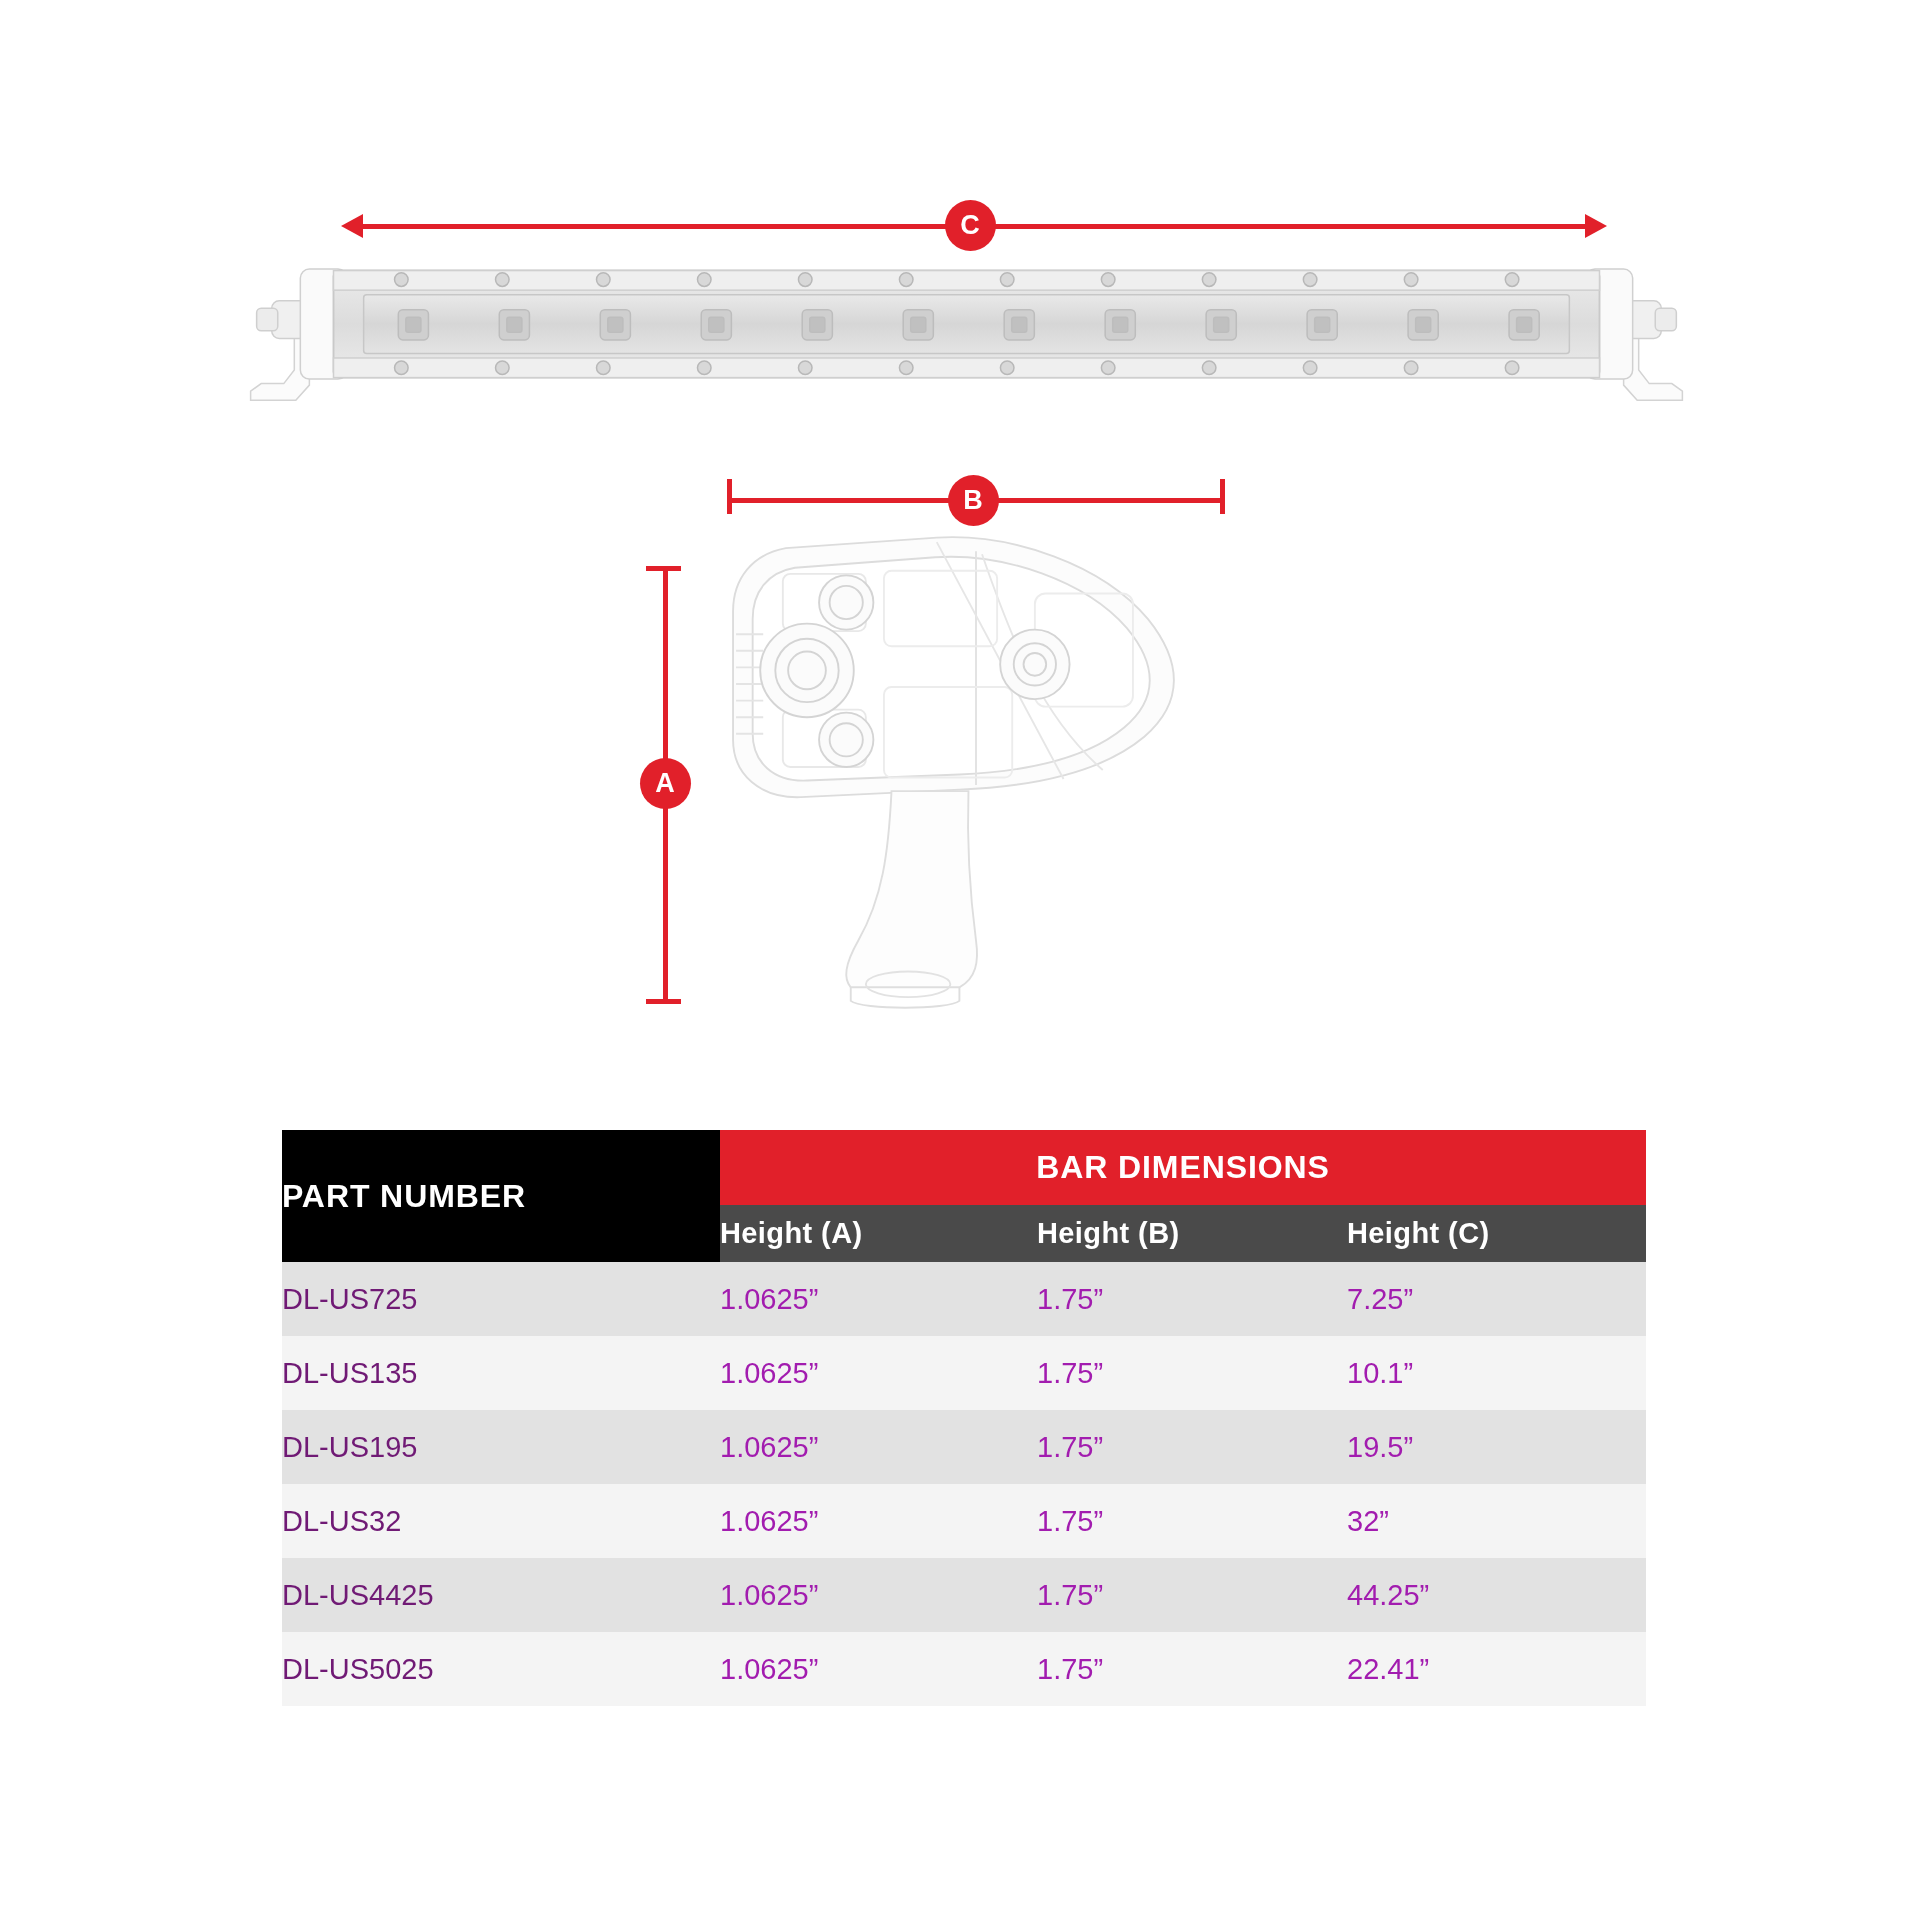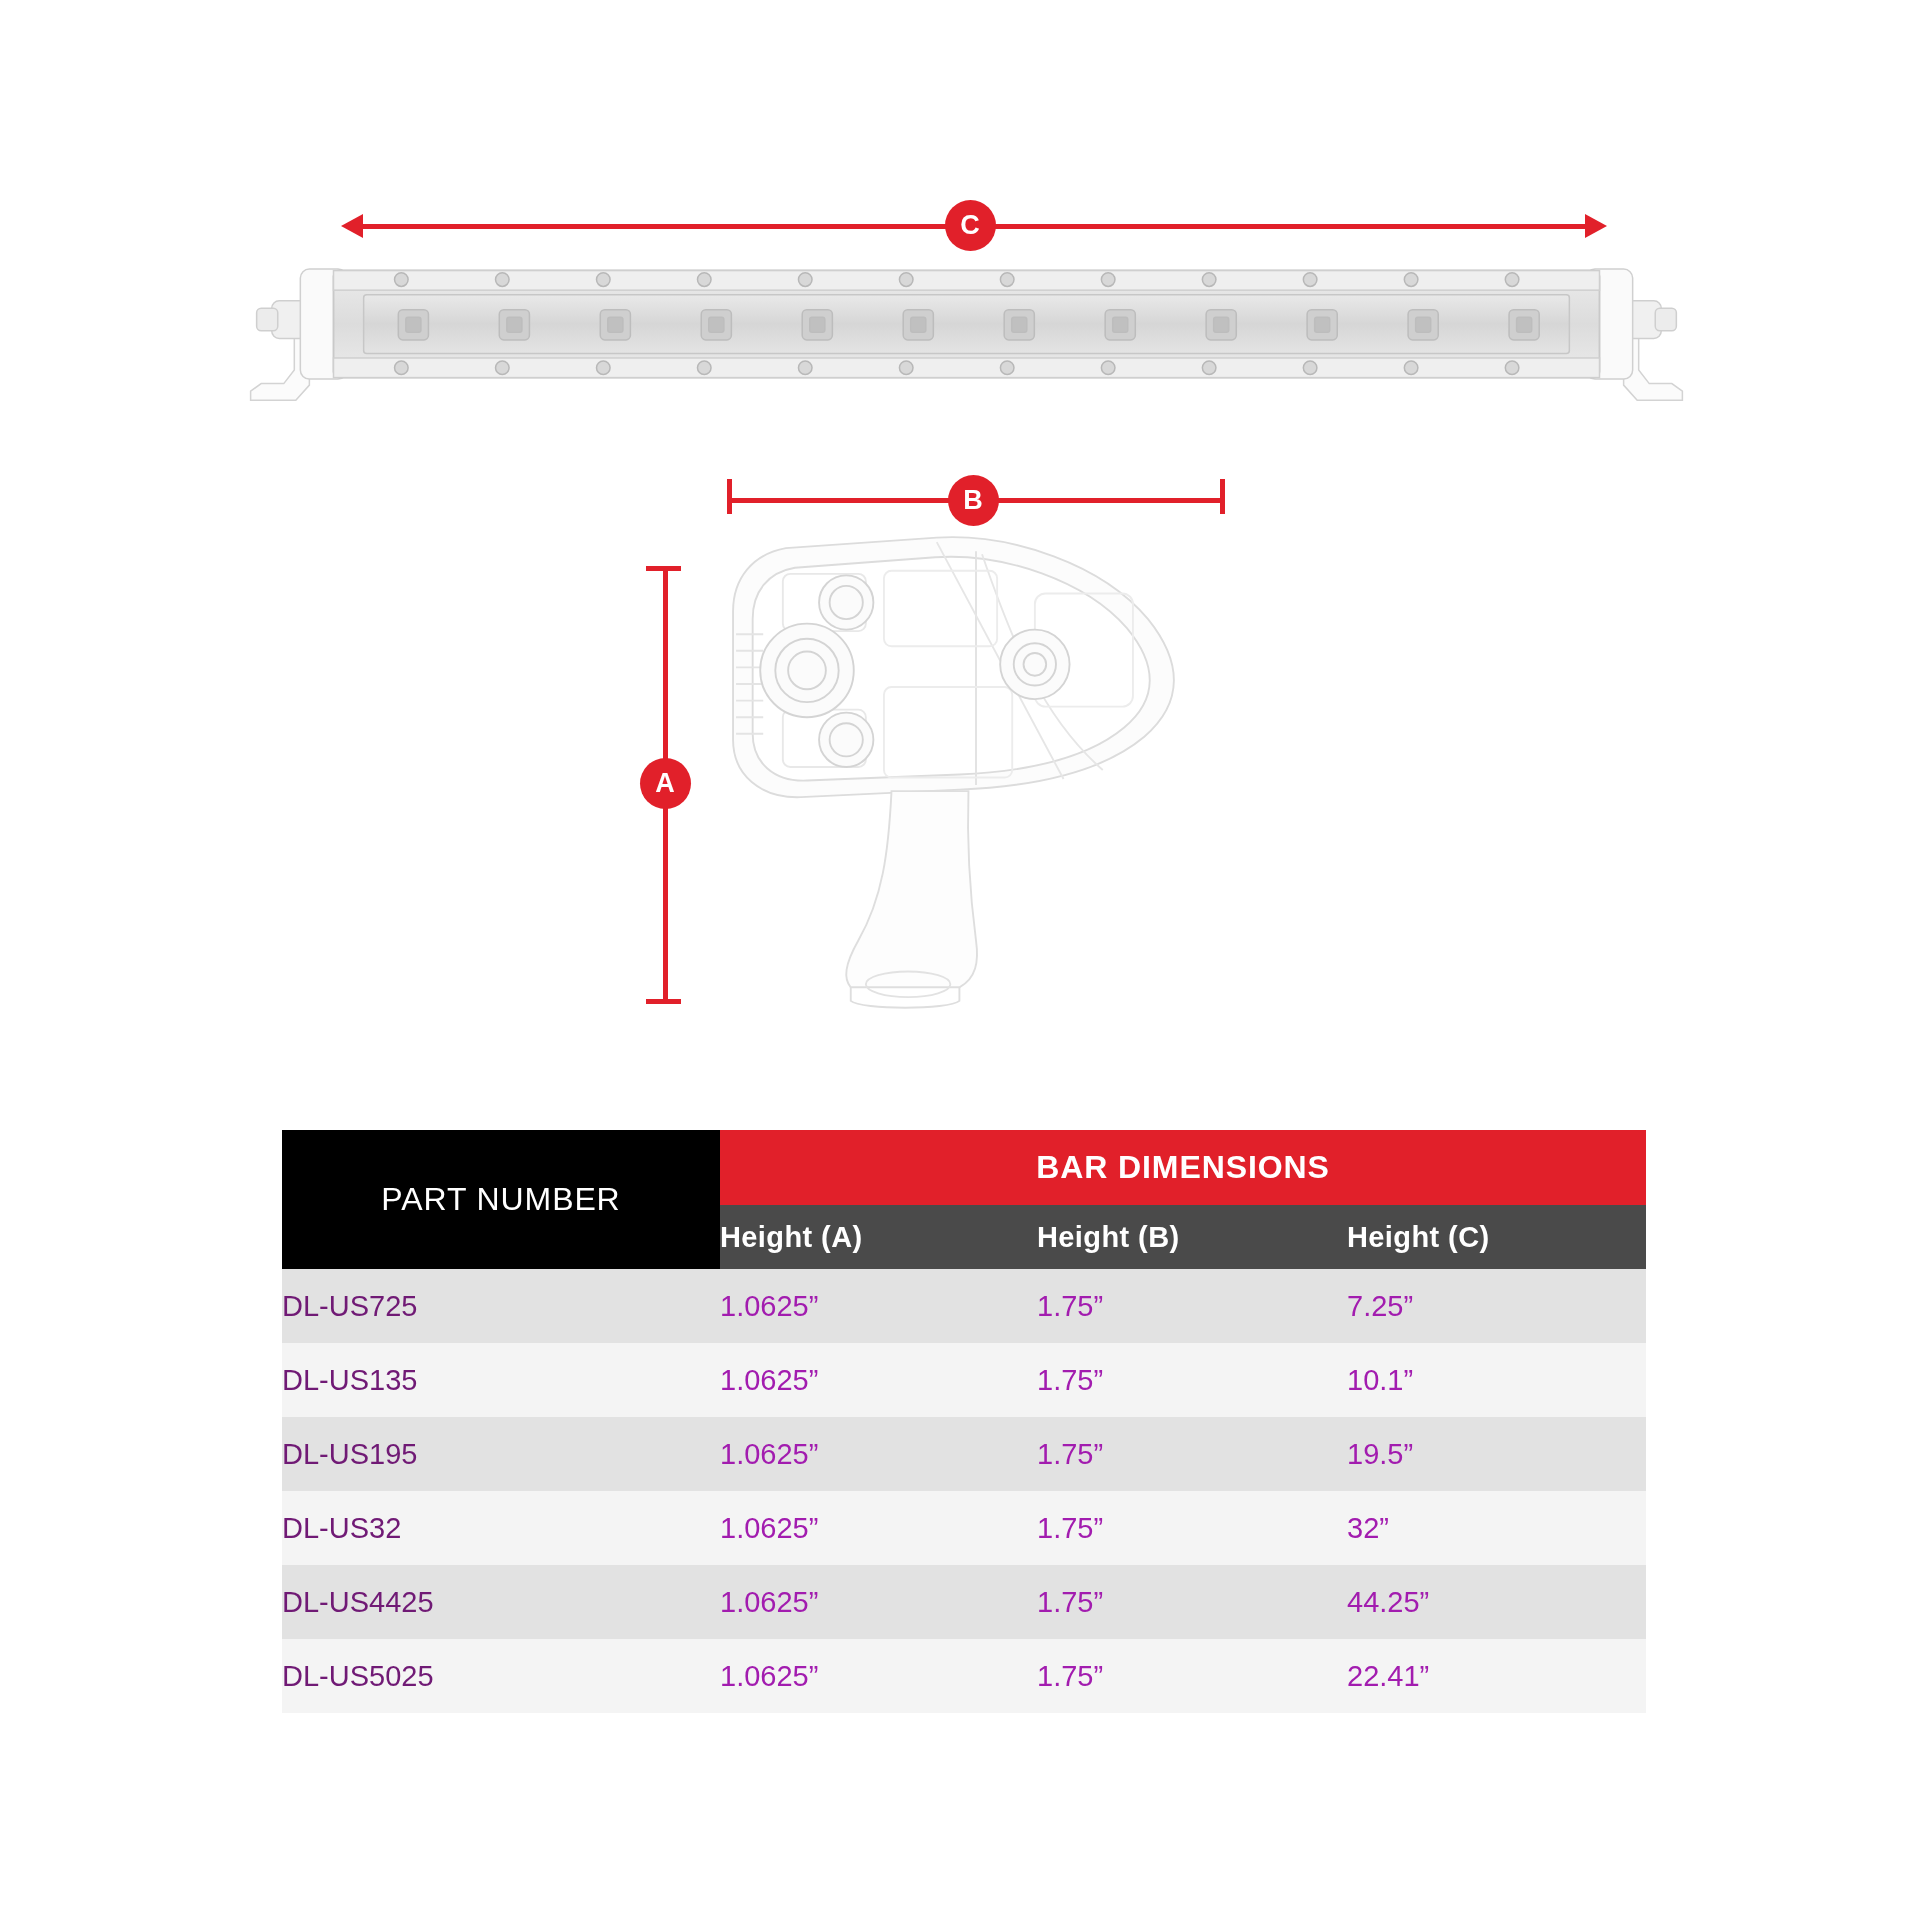--- a/index.html
+++ b/index.html
@@ -88,43 +88,43 @@
     table-layout: fixed;
   }
   .spec-table td, .spec-table th {
     padding: 0;
     margin: 0;
   }
   .hdr-part {
     background: #000000;
     color: #ffffff;
     font-size: 32px;
-    font-weight: normal;
-    text-align: center;
+    font-weight: bold;
+    text-align: left;
     padding: 0 0 0 22.7px;
     letter-spacing: 0.9px;
     vertical-align: middle;
   }
   .hdr-bar {
     background: #e1202a;
     color: #ffffff;
     font-size: 32px;
     font-weight: bold;
     text-align: center;
     letter-spacing: 0.9px;
     height: 75px;
   }
   .hdr-sub {
     background: #4a4a4a;
     color: #ffffff;
     font-size: 29px;
     font-weight: bold;
     text-align: left;
     padding: 0 0 0 18px;
-    height: 64px;
+    height: 57px;
     letter-spacing: 0.4px;
   }
   .cell {
     font-size: 29px;
     color: #a21caf;
     height: 74px;
     padding: 0 0 0 18px;
     text-align: left;
   }
   .cell-part {

